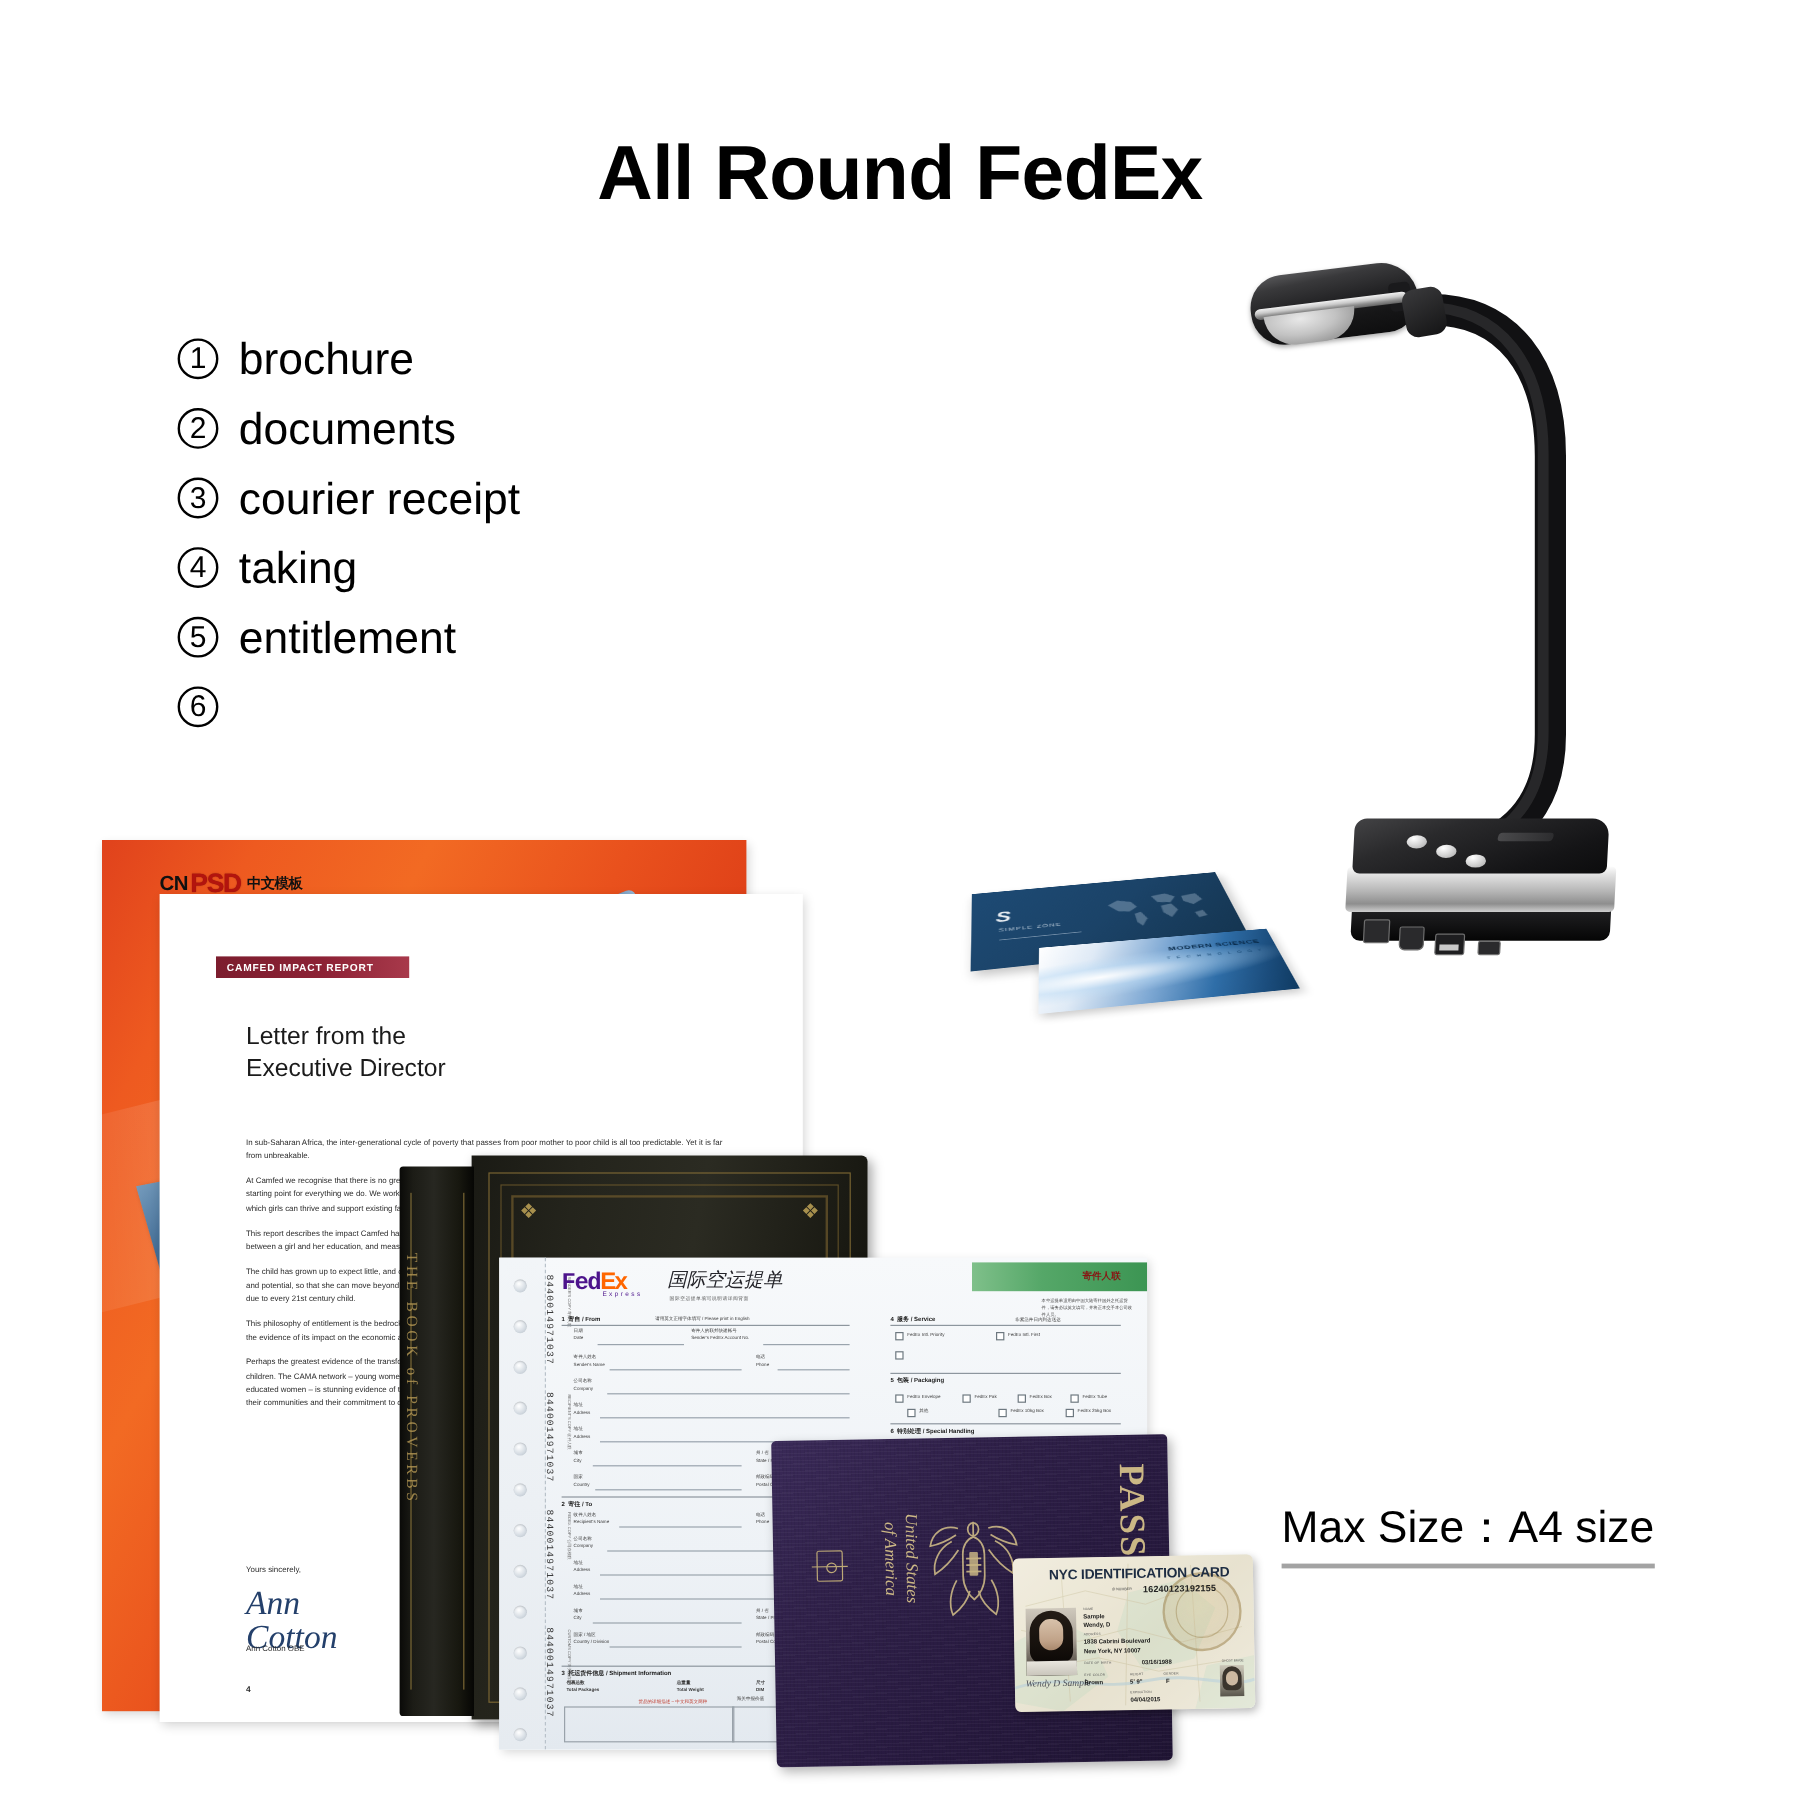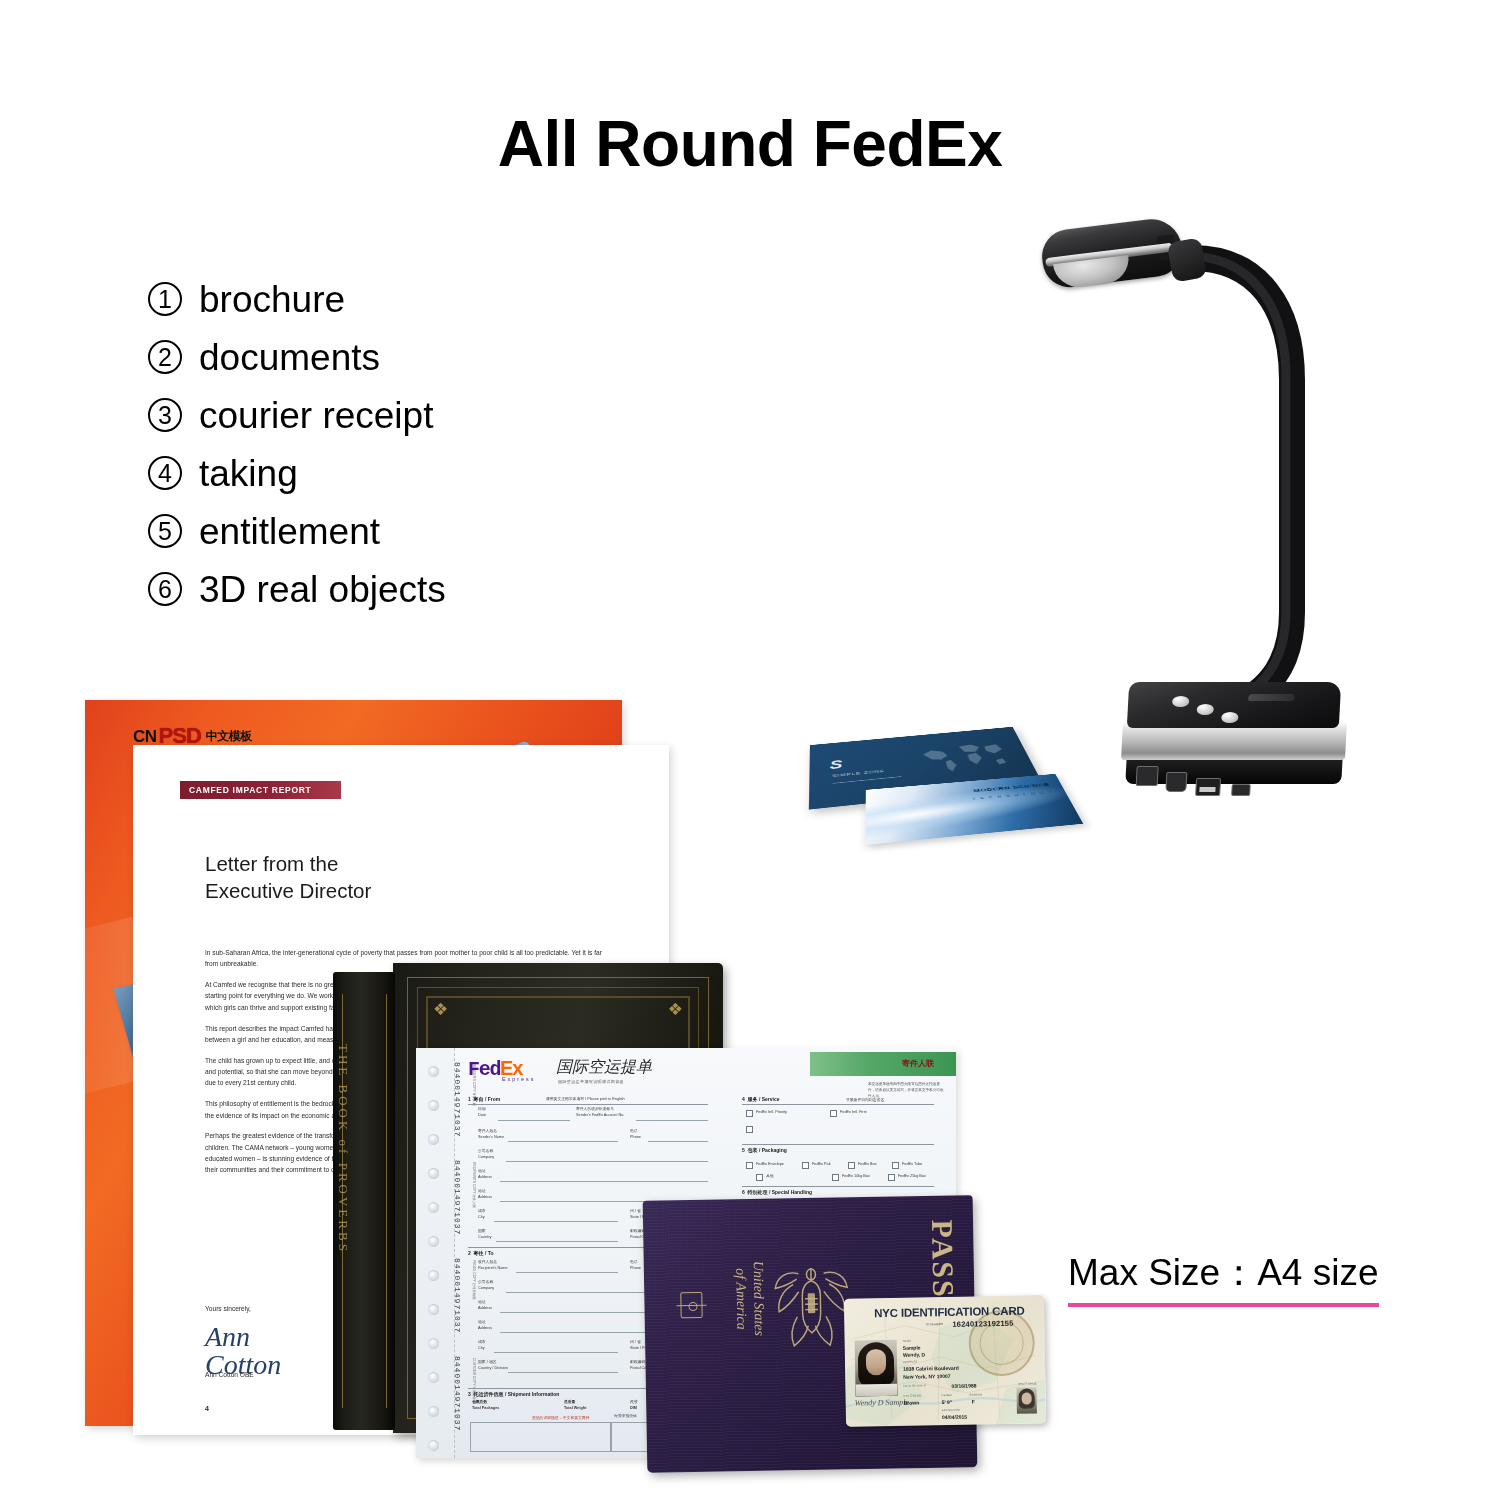--- a/index.html
+++ b/index.html
@@ -54,21 +54,21 @@
     font-size: 37px;
     line-height: 1;
     white-space: nowrap;
   }
 
   
   #max-size-note {
     position: absolute;
     left: 1068px; top: 1248px;
     font-size: 37px;
-    border-bottom: 4px solid #ec4899;
+    border-bottom: 4px solid #a3a3a3;
     padding-bottom: 5px;
     white-space: nowrap;
   }
 
   
   #doc-camera {
     position: absolute;
     left: 1020px; top: 212px;
     width: 350px; height: 580px;
   }
@@ -287,21 +287,21 @@
 
   
   #report {
     position: absolute; left: 133px; top: 745px;
     width: 536px; height: 690px;
     background: #ffffff;
     box-shadow: 2px 3px 9px rgba(0,0,0,0.18);
     overflow: hidden;
   }
   #report .report-tag {
-    position:absolute; left:47px; top:36px;
+    position:absolute; left:47px; top:52px;
     background: linear-gradient(90deg,#7c1d2e 0%,#8c2235 55%,#a8394b 100%);
     color:#fff; font-size:8.5px; font-weight:bold; letter-spacing:.7px;
     padding:4px 30px 4px 9px;
     text-align:center;
   }
   #report .report-heading {
     position:absolute; left:72px; top:105px;
     font-size:20.5px; line-height:1.32; color:#1b1b1b;
     font-weight:400;
   }
@@ -648,21 +648,20 @@
   <div class="feature-row">
     <span class="feature-num">4</span>
     <span class="feature-label">taking</span>
   </div>
   <div class="feature-row">
     <span class="feature-num">5</span>
     <span class="feature-label">entitlement</span>
   </div>
   <div class="feature-row">
     <span class="feature-num">6</span>
-    <span class="feature-label">3D real objects</span>
   </div>
 </div>
 
 <div id="max-size-note">Max Size：A4 size</div>
 
 <div id="doc-camera">
 
   <svg id="neck-svg" width="350" height="520" viewBox="0 0 350 520">
     <path d="M168 46 C 238 44, 272 96, 272 168 L 272 400 C 272 452, 248 476, 226 488" fill="none" stroke="#111113" stroke-width="26" stroke-linecap="round"></path>
     <path d="M168 46 C 238 44, 272 96, 272 168 L 272 400 C 272 452, 248 476, 226 488" fill="none" stroke="#3a3a3d" stroke-width="9" stroke-linecap="round" opacity="0.55" transform="translate(-6,-2)"></path>

